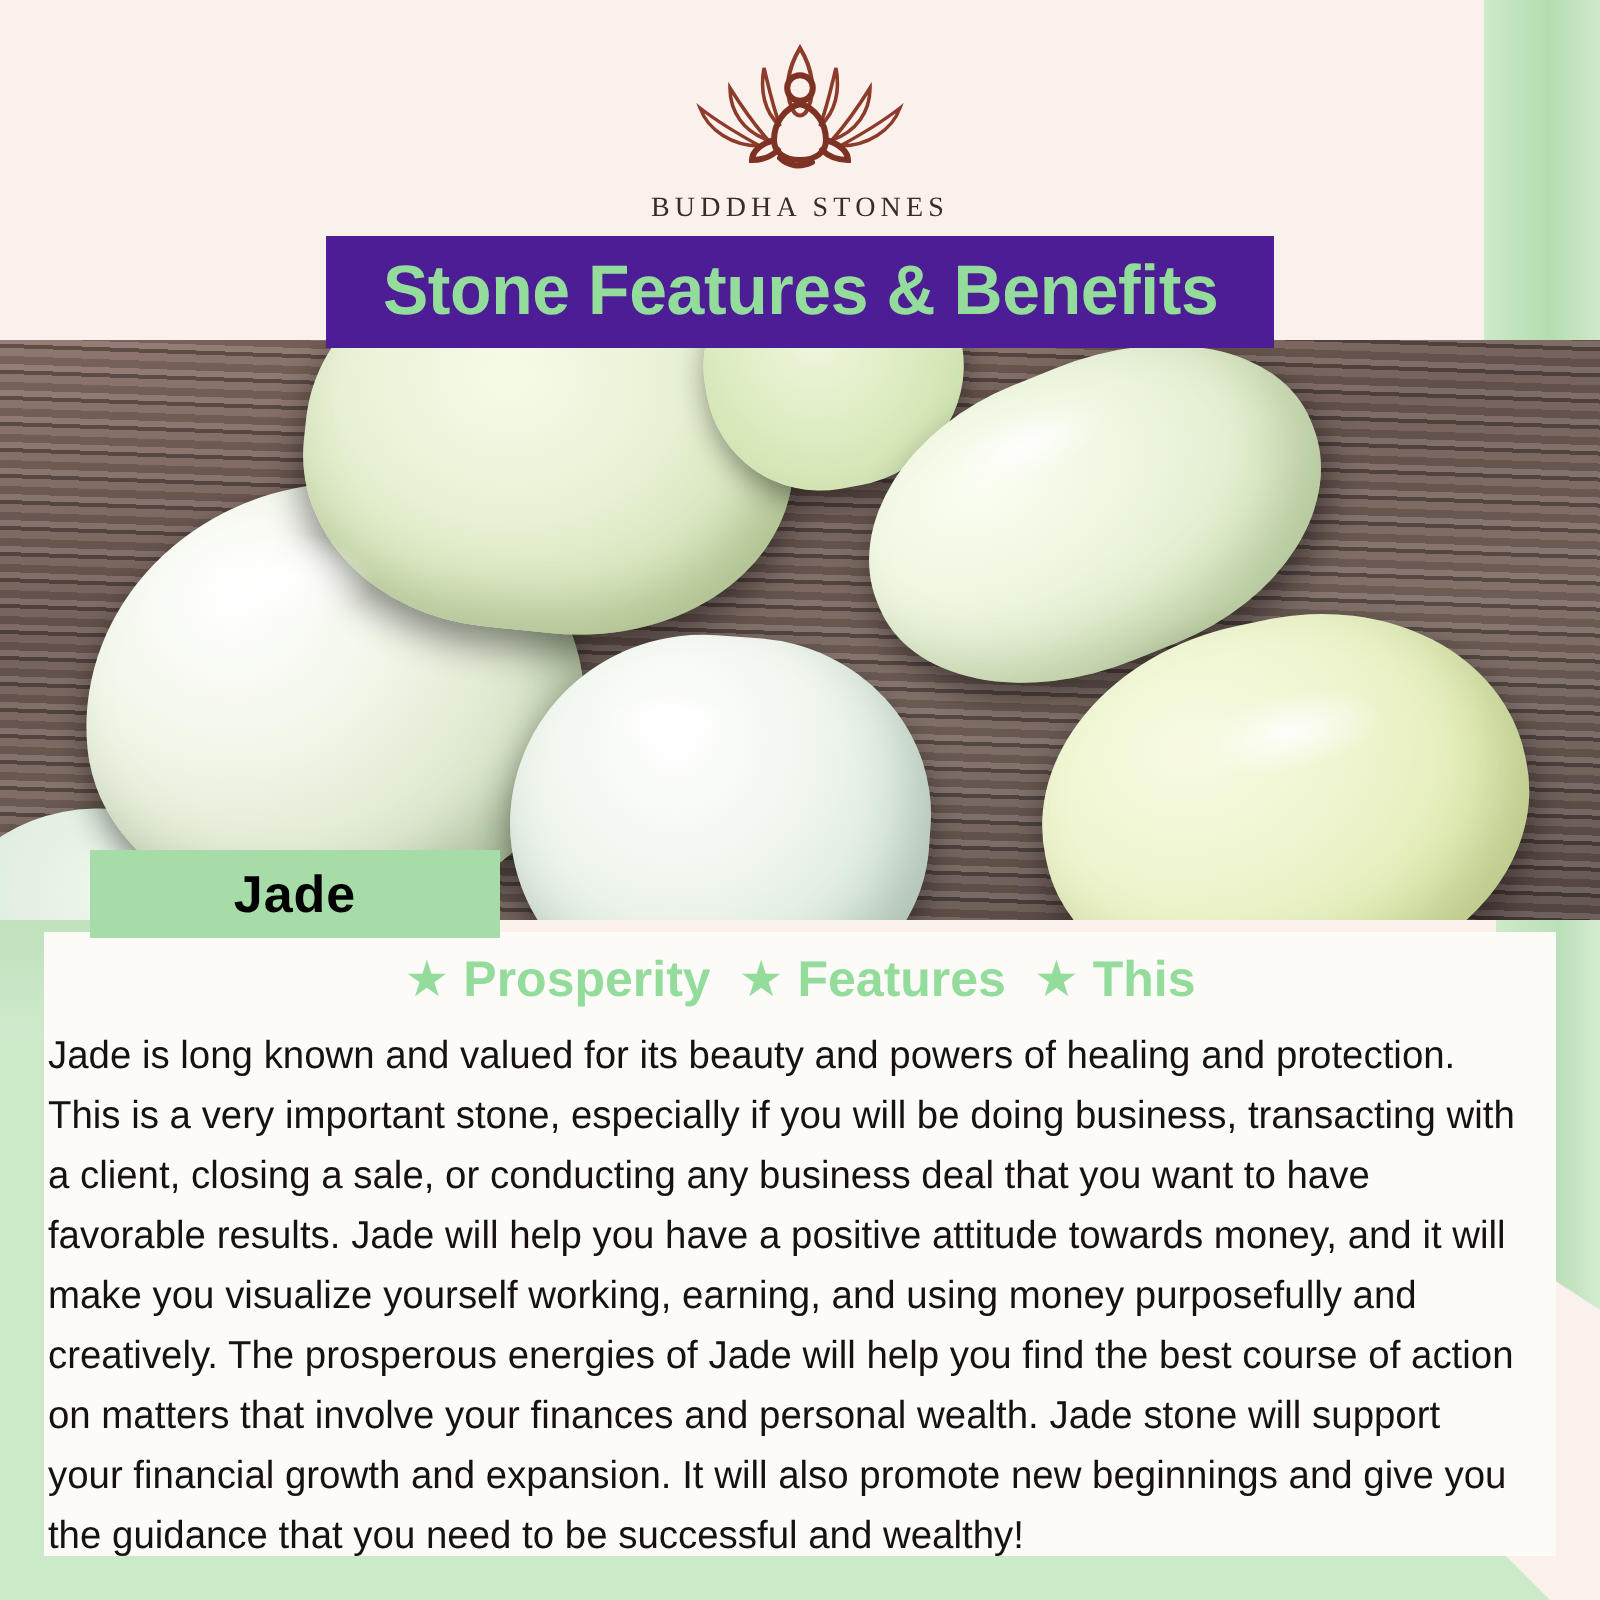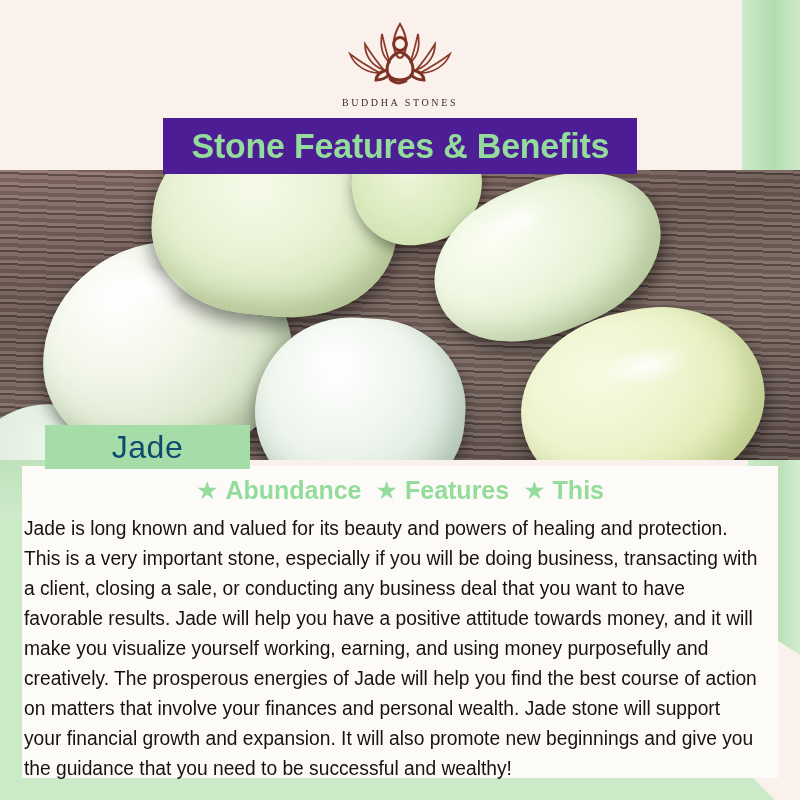--- a/index.html
+++ b/index.html
@@ -44,21 +44,21 @@
     left:0;bottom:0;width:800px;height:40px;
     background:#cbeac7;
     clip-path:polygon(0 0,735px 0,775px 100%,0 100%);
   }
 
   
   #logo-block{position:absolute;left:0;right:0;top:18px;text-align:center;}
   #logo-mark{display:block;margin:0 auto;}
   #logo-wordmark{
     margin-top:5px;font-family:"Liberation Serif", serif;
-    font-size:10px;letter-spacing:2.6px;color:#3d2b26;font-weight:400;
+    font-size:14px;letter-spacing:2.6px;color:#3d2b26;font-weight:400;
   }
 
   
   #title-banner{
     position:absolute;left:163px;top:118px;width:474px;height:56px;
     background:#4c1d95;display:flex;align-items:center;justify-content:center;
     z-index:5;
   }
   #title-text{
     font-family:"Liberation Sans Narrow","Liberation Sans",sans-serif;
@@ -143,21 +143,21 @@
     pointer-events:none;
   }
 
   
   #jade-banner{
     position:absolute;left:45px;top:425px;width:205px;height:44px;
     background:#a6dca8;display:flex;align-items:center;justify-content:center;
     z-index:6;
   }
   #jade-label{
-    color:#0c4a6e;font-size:32px;font-weight:normal;letter-spacing:.5px;
+    color:#000000;font-size:26px;font-weight:bold;letter-spacing:.5px;
   }
 
   
   #content{
     position:absolute;left:22px;top:466px;width:756px;height:312px;
     background:#fdfbf8;z-index:4;
   }
   #benefits{
     display:flex;justify-content:center;align-items:center;gap:14px;
     padding-top:10px;
@@ -230,21 +230,21 @@
   </div>
 
   <div id="jade-banner">
     <div id="jade-label">Jade</div>
   </div>
 
   <div id="content">
     <div id="benefits">
       <div class="benefit">
         <span class="star">★</span>
-        <span class="benefit-label">Abundance</span>
+        <span class="benefit-label">Prosperity</span>
       </div>
       <div class="benefit">
         <span class="star">★</span>
         <span class="benefit-label">Features</span>
       </div>
       <div class="benefit">
         <span class="star">★</span>
         <span class="benefit-label">This</span>
       </div>
     </div>

